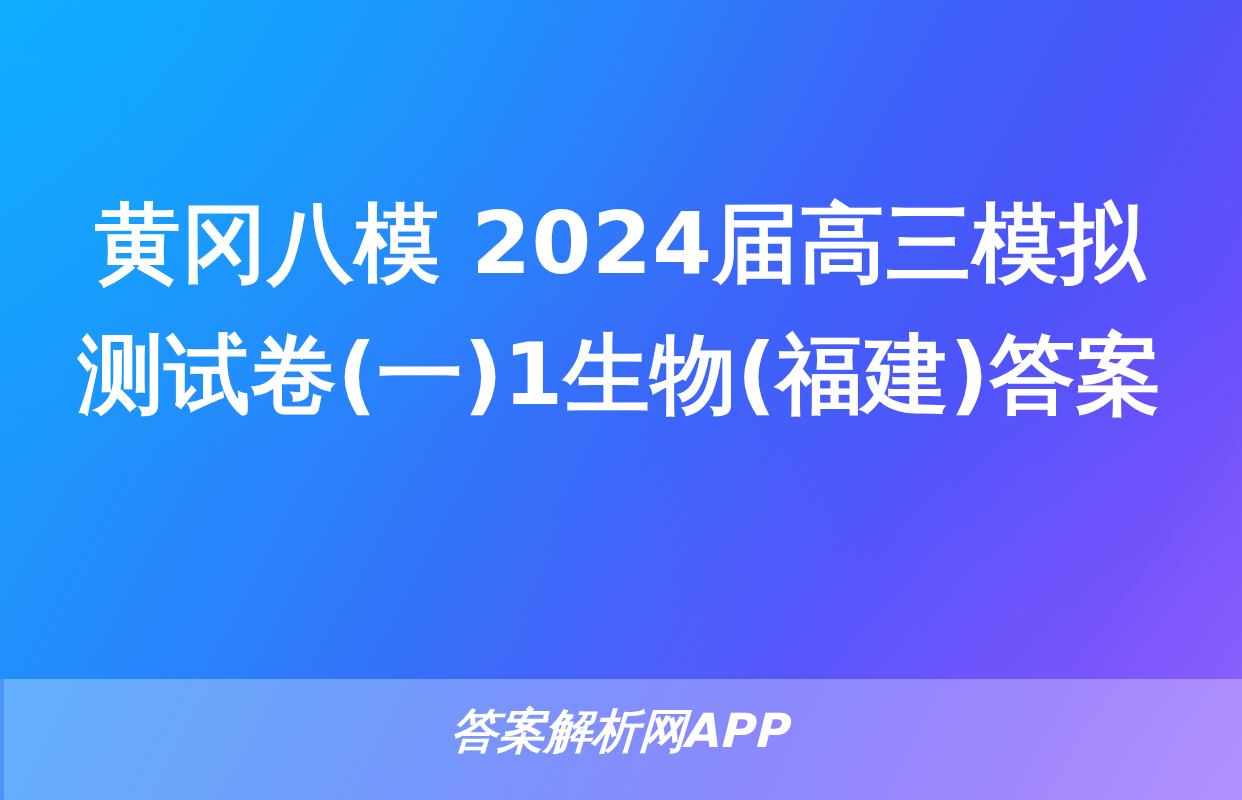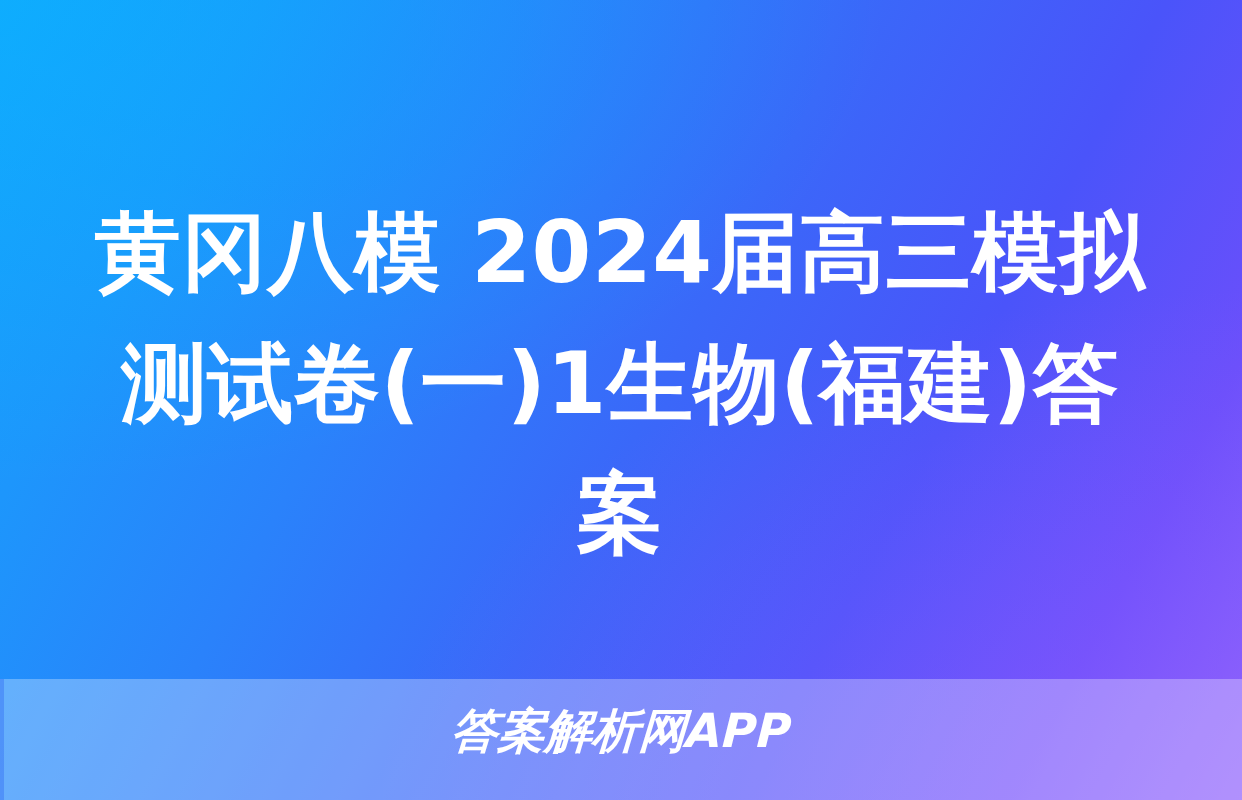--- a/index.html
+++ b/index.html
@@ -41,21 +41,21 @@
   .title-wrap {
     position: absolute;
     left: 70px;
     top: 178px;
     width: 1100px;
     text-align: center;
     z-index: 3;
   }
 
   .title-text {
-    margin: 9px;
+    margin: 0;
     color: #ffffff;
     font-size: 86px;
     line-height: 1.52;
     font-weight: 700;
     letter-spacing: 0.5px;
     word-break: break-all;
     font-family: "DejaVu Sans", "Liberation Sans", sans-serif;
     -webkit-font-smoothing: antialiased;
   }
 

